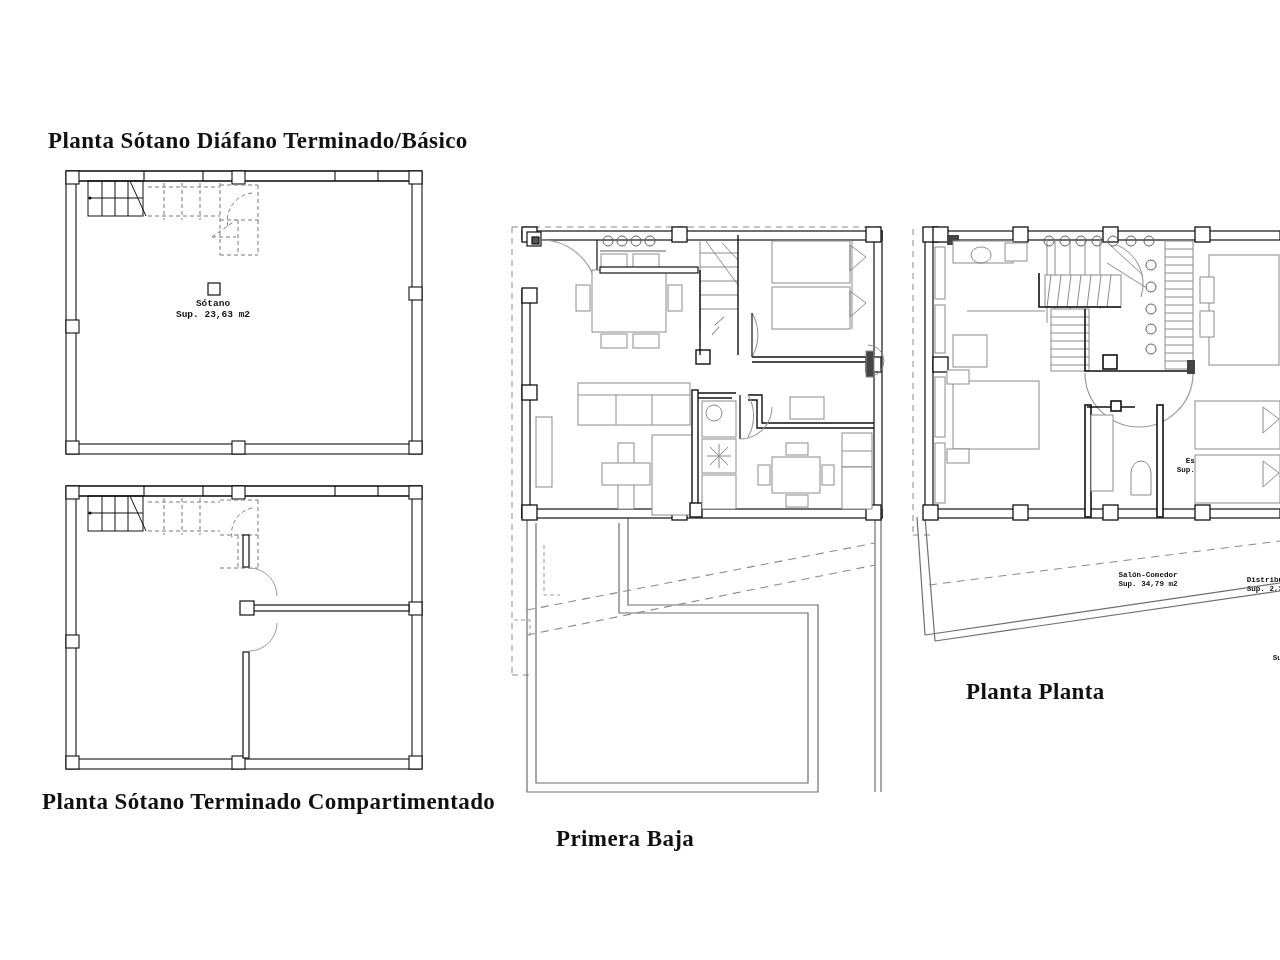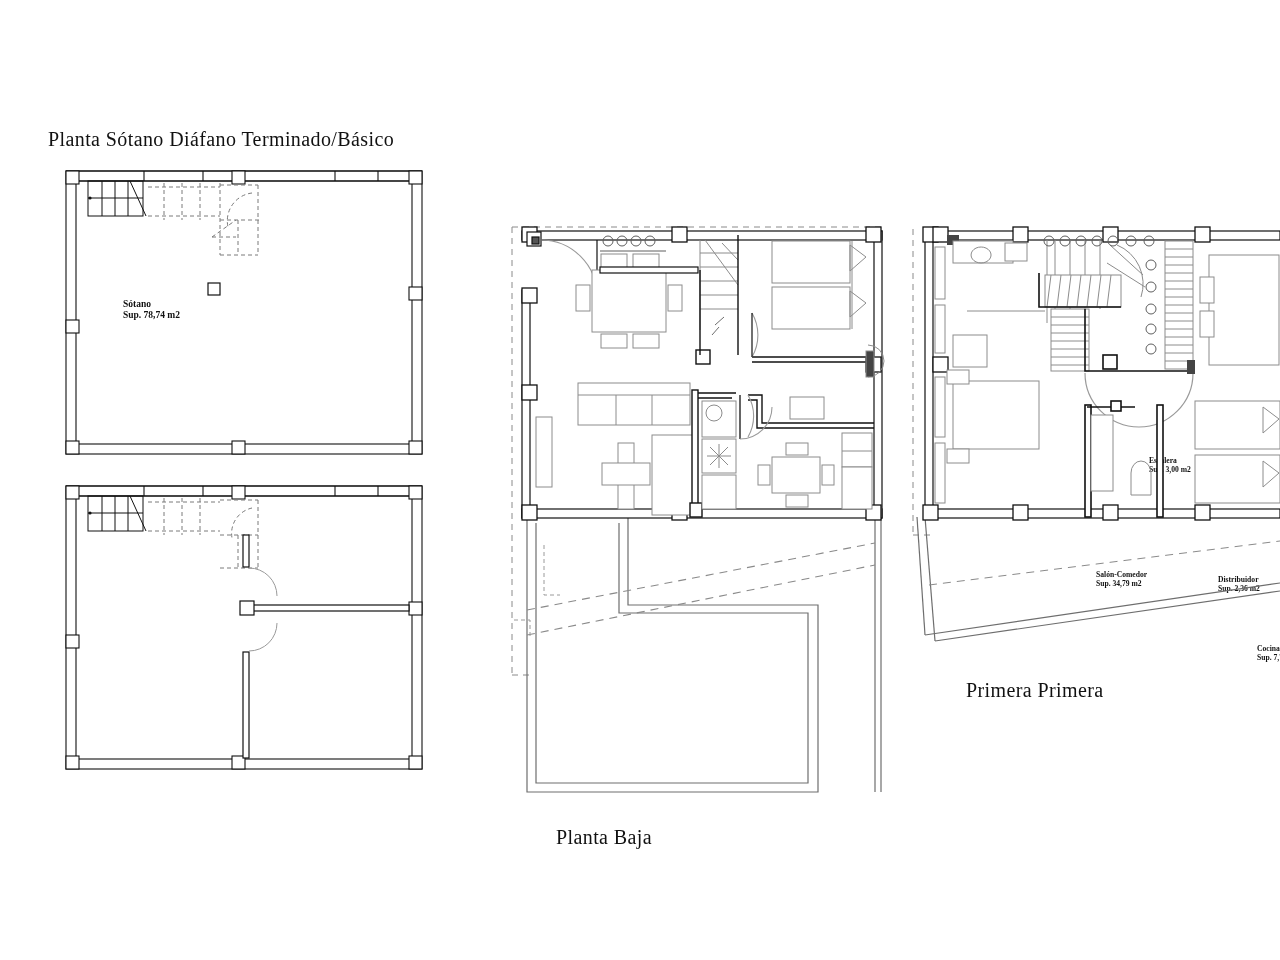--- a/index.html
+++ b/index.html
@@ -15,44 +15,44 @@
     font-family: "Liberation Sans", sans-serif;
     color: #1a1a1a;
   }
   .sheet {
     position: absolute;
     inset: 0;
   }
   .plan-title {
     position: absolute;
     font-family: "Liberation Serif", serif;
-    font-weight: normal;
-    font-size: 20px;
+    font-weight: bold;
+    font-size: 23px;
     letter-spacing: 0.4px;
     color: #111111;
     white-space: nowrap;
   }
   #title-basement-open { left: 48px; top: 128px; }
   #title-basement-partitioned { left: 42px; top: 789px; }
   #title-ground { left: 556px; top: 826px; }
   #title-first { left: 966px; top: 679px; }
 
   .plan-svg {
     position: absolute;
     display: block;
   }
   #plan-basement-open-wrap { left: 60px; top: 165px; }
   #plan-basement-part-wrap { left: 60px; top: 480px; }
   #plan-ground-wrap { left: 500px; top: 205px; }
   #plan-first-wrap { left: 895px; top: 205px; }
 
   .room-label {
     position: absolute;
-    text-align: left;
-    font-family: Liberation Serif, serif;
+    text-align: center;
+    font-family: Liberation Mono, monospace;
     font-weight: bold;
     color: #111111;
     line-height: 1.12;
     white-space: nowrap;
     pointer-events: none;
   }
   .room-label .rl-name { display: block; }
   .room-label .rl-area { display: block; }
   .lbl-md { font-size: 9.5px; }
   .lbl-xs { font-size: 7.6px; }
@@ -114,21 +114,21 @@
         <path d="M192,28 A28,28 0 0 0 168,62"></path>
         <line x1="152" y1="72" x2="176" y2="55"></line>
         <line x1="152" y1="72" x2="176" y2="72"></line>
       </g>
 
       <rect x="148" y="118" width="12" height="12" fill="none" stroke="#111111" stroke-width="1.2"></rect>
     </svg>
 
     <div class="room-label lbl-md" style="left:63px; top:134px; width:180px;">
       <span class="rl-name">Sótano</span>
-      <span class="rl-area">Sup. 78,74 m2</span>
+      <span class="rl-area">Sup. 23,63 m2</span>
     </div>
   </div>
 
   <div id="plan-basement-part-wrap" style="position:absolute;width:375px;height:295px;">
     <svg class="plan-svg" width="375" height="295" viewBox="0 0 375 295">
       <g fill="none" stroke="#111111" stroke-width="1.1">
         <rect x="6" y="6" width="356" height="283"></rect>
         <rect x="16" y="16" width="336" height="263"></rect>
         <line x1="6" y1="6" x2="362" y2="6"></line>
         <line x1="6" y1="16" x2="362" y2="16"></line>
@@ -177,20 +177,21 @@
       </g>
 
       <g fill="none" stroke="#9a9a9a" stroke-width="1">
         <path d="M189,88 A28,28 0 0 1 217,116"></path>
         <path d="M189,171 A28,28 0 0 0 217,143"></path>
       </g>
     </svg>
 
   </div>
 
+  <div class="plan-title" id="title-basement-partitioned">Planta Sótano Terminado Compartimentado</div>
 
   <div id="plan-ground-wrap" style="position:absolute;width:400px;height:600px;">
     <svg class="plan-svg" width="400" height="600" viewBox="0 0 400 600">
 
       <g fill="none" stroke="#8a8a8a" stroke-width="1" stroke-dasharray="6 5">
         <line x1="12" y1="22" x2="12" y2="470"></line>
         <line x1="12" y1="22" x2="385" y2="22"></line>
         <line x1="12" y1="470" x2="30" y2="470"></line>
       </g>
 
@@ -370,21 +371,21 @@
     <div class="room-label lbl-xs" style="left:596px; top:366px; width:104px;">
       <span class="rl-name">Salón-Comedor</span>
       <span class="rl-area">Sup. 34,79 m2</span>
     </div>
     <div class="room-label lbl-xs" style="left:757px; top:440px; width:86px;">
       <span class="rl-name">Cocina</span>
       <span class="rl-area">Sup. 7,73 m2</span>
     </div>
   </div>
 
-  <div class="plan-title" id="title-ground">Planta Baja</div>
+  <div class="plan-title" id="title-ground">Primera Baja</div>
 
   <div id="plan-first-wrap" style="position:absolute;width:385px;height:470px;overflow:hidden;">
     <svg class="plan-svg" width="385" height="470" viewBox="0 0 385 470">
 
       <g fill="none" stroke="#8a8a8a" stroke-width="1" stroke-dasharray="6 5">
         <line x1="18" y1="24" x2="18" y2="330"></line>
         <line x1="18" y1="330" x2="36" y2="330"></line>
       </g>
 
       <g fill="none" stroke="#6e6e6e" stroke-width="1.2">
@@ -501,15 +502,15 @@
         <rect x="300" y="196" width="85" height="48" fill="#ffffff"></rect>
         <rect x="300" y="250" width="85" height="48" fill="#ffffff"></rect>
         <path d="M368,202 l16,12 -16,14 z"></path>
         <path d="M368,256 l16,12 -16,14 z"></path>
       </g>
       <rect x="292" y="155" width="8" height="14" fill="#444444"></rect>
     </svg>
 
   </div>
 
-  <div class="plan-title" id="title-first">Primera Primera</div>
+  <div class="plan-title" id="title-first">Planta Planta</div>
 
 </div>
 
 </body></html>

